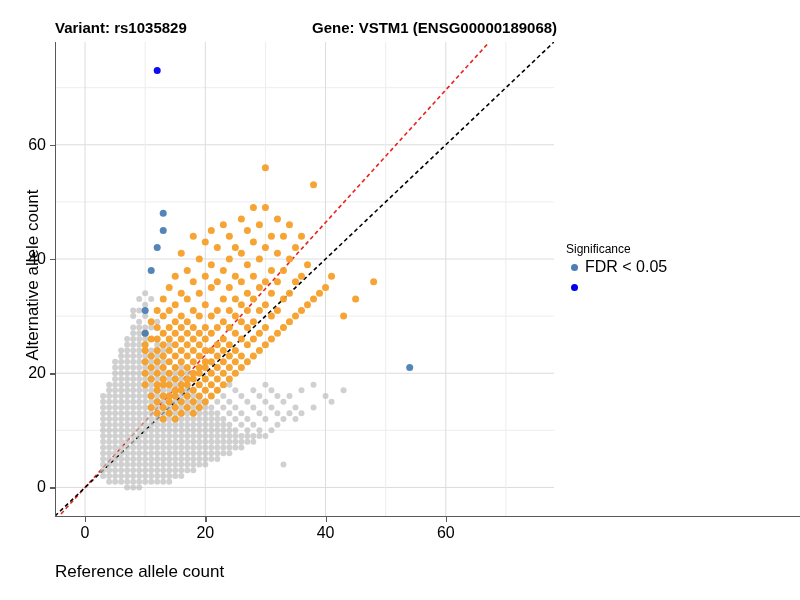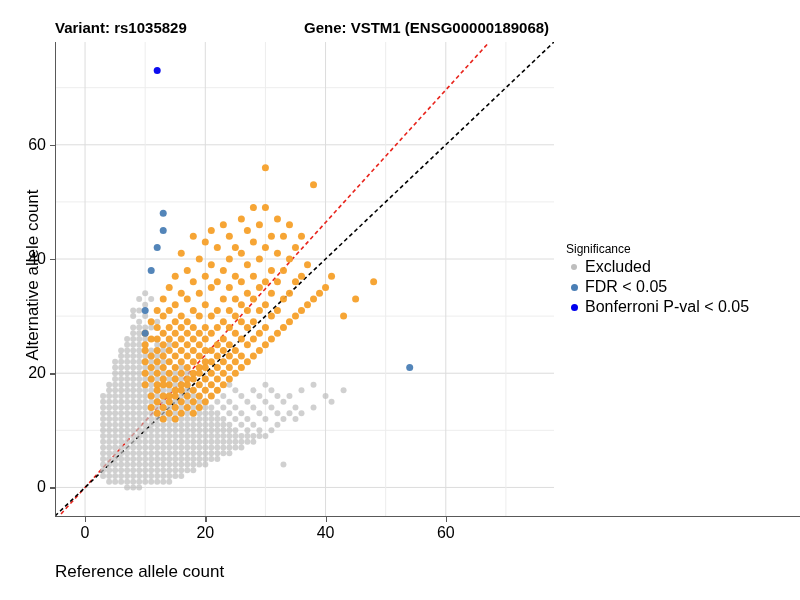--- a/index.html
+++ b/index.html
@@ -23,21 +23,21 @@
 
   
   .title {
     position: absolute;
     font-size: 15px;
     font-weight: bold;
     white-space: nowrap;
     color: #000;
   }
   #variant-title { left: 55px;  top: 19px; }
-  #gene-title    { left: 304px; top: 19px; }
+  #gene-title    { left: 312px; top: 19px; }
 
   
   #panel {
     position: absolute;
     left: 55px;
     top: 42px;
     width: 499px;
     height: 474px;
     background: #ffffff;
     overflow: hidden;
@@ -962,32 +962,25 @@
     </div>
 
   <div id="x-axis-title">Reference allele count</div>
   <div id="y-axis-title">Alternative allele count</div>
 
   <div id="legend">
     <div id="legend-title">Significance</div>
     <div id="legend-items">
         <div class="legend-row">
           <span class="legend-key">
-            <span class="legend-dot" style="width: 6px; height: 6px; background: rgb(190, 190, 190);"></span>
-          </span>
-          <span class="legend-label">Excluded</span>
-        </div>
-        <div class="legend-row">
-          <span class="legend-key">
             <span class="legend-dot" style="width: 7px; height: 7px; background: rgb(74, 126, 181);"></span>
           </span>
           <span class="legend-label">FDR &lt; 0.05</span>
         </div>
         <div class="legend-row">
           <span class="legend-key">
             <span class="legend-dot" style="width: 7px; height: 7px; background: rgb(0, 0, 238);"></span>
           </span>
-          <span class="legend-label">Bonferroni P-val &lt; 0.05</span>
         </div>
       </div>
   </div>
 
 </div>
 
 </body></html>

